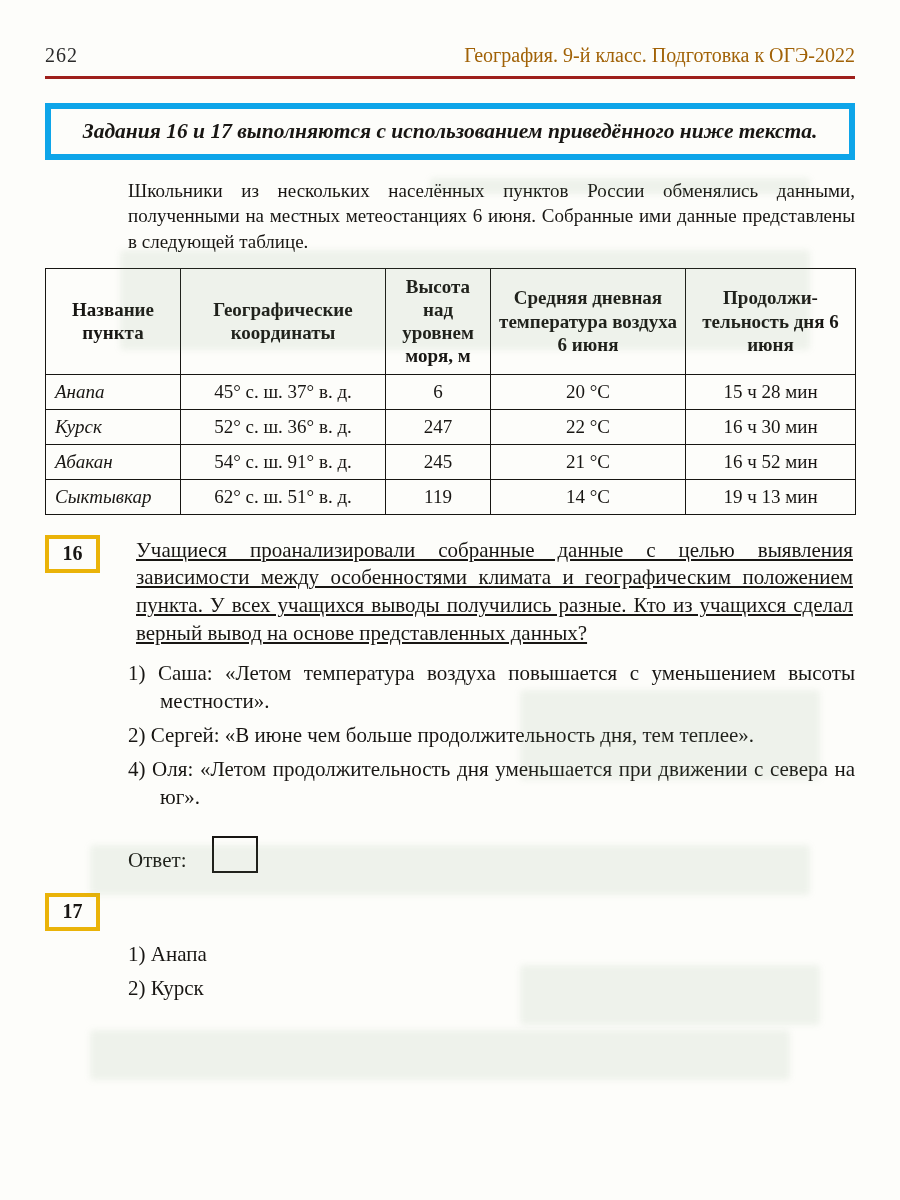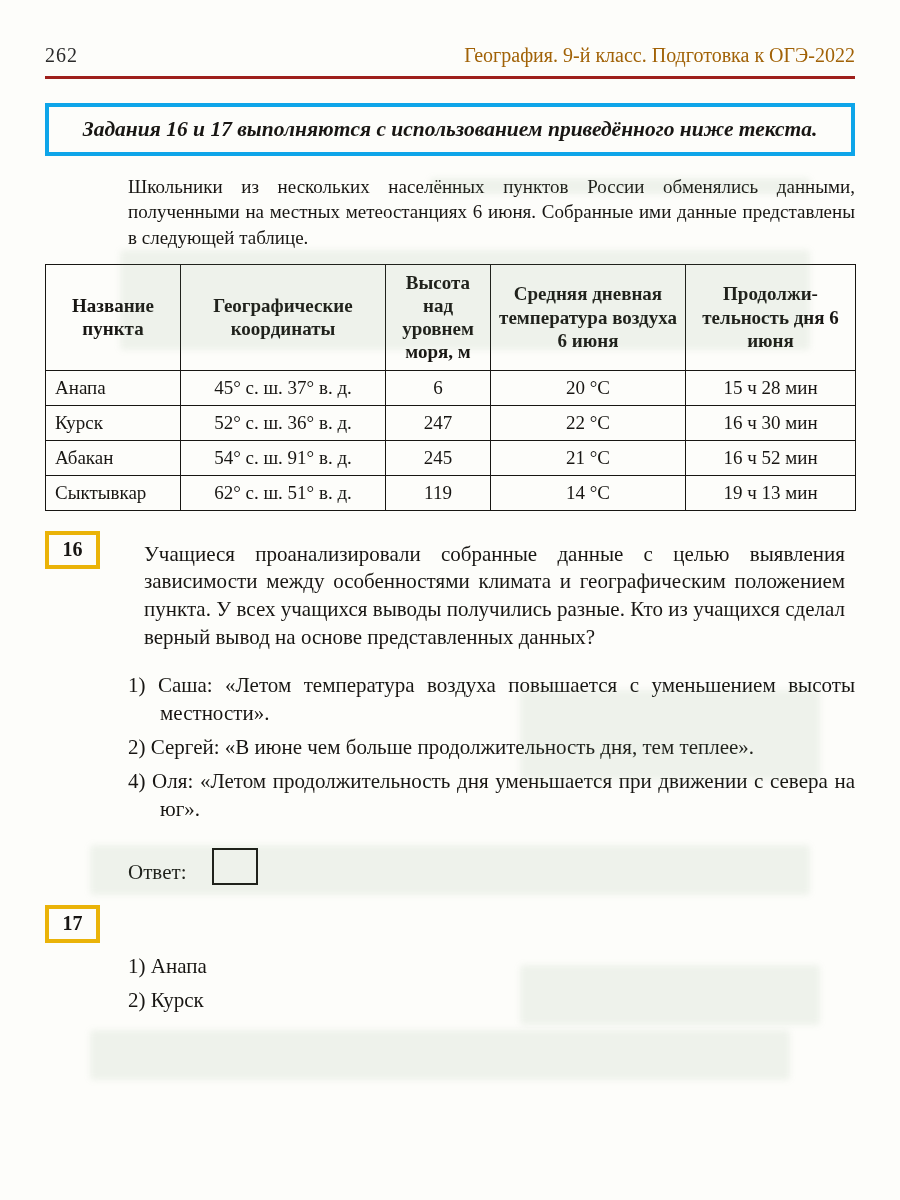--- a/index.html
+++ b/index.html
@@ -25,21 +25,21 @@
   }
   .pagehead{
     display:flex;justify-content:space-between;align-items:baseline;
     font-size:20px;
     gap:43px;
   }
   .pagenum{color:#2a2a2a;letter-spacing:1px;}
   .pagetitle{color:#a16207;}
   .redline{height:3px;background:#9e1f1b;margin-top:9px;}
   .introbox{
-    border:4px solid #0ea5e9;
+    border:6px solid #0ea5e9;
     margin-top:24px;
     padding:8px 20px;
     text-align:center;
     font-weight:bold;font-style:italic;
     font-size:21.5px;line-height:1.35;
   }
   .para{
     margin:18px 0 0 83px;
     font-size:19px;line-height:1.33;
     text-align:justify;
@@ -57,36 +57,37 @@
   }
   .datatable th{
     font-weight:bold;
     line-height:1.22;
     padding:6px 3px;
   }
   .datatable td{
     padding:4px 5px;
     height:26px;
   }
-  .datatable td.tleft{text-align:left;padding-left:9px;}
+  .datatable td.tleft{text-align:left;padding-left:9px;font-style:italic;}
   .question{
     display:flex;align-items:flex-start;
     margin-top:20px;
   }
   .qnum{
     width:47px;height:30px;
     border:4px solid #eab308;
     font-weight:bold;font-size:20px;
     display:flex;align-items:center;justify-content:center;
     margin-right:34px;flex-shrink:0;
   }
   .qtext{
-    margin:10px;flex:1;
+    margin:2px;flex:1;
     font-size:21px;line-height:1.33;
     text-align:justify;
+    text-decoration:underline;
   }
   .options{
     margin:10px 0 0 83px;
     font-size:21px;line-height:1.33;
   }
   .opt{
     margin:6px 0;
     padding-left:32px;text-indent:-32px;
     text-align:justify;
   }

